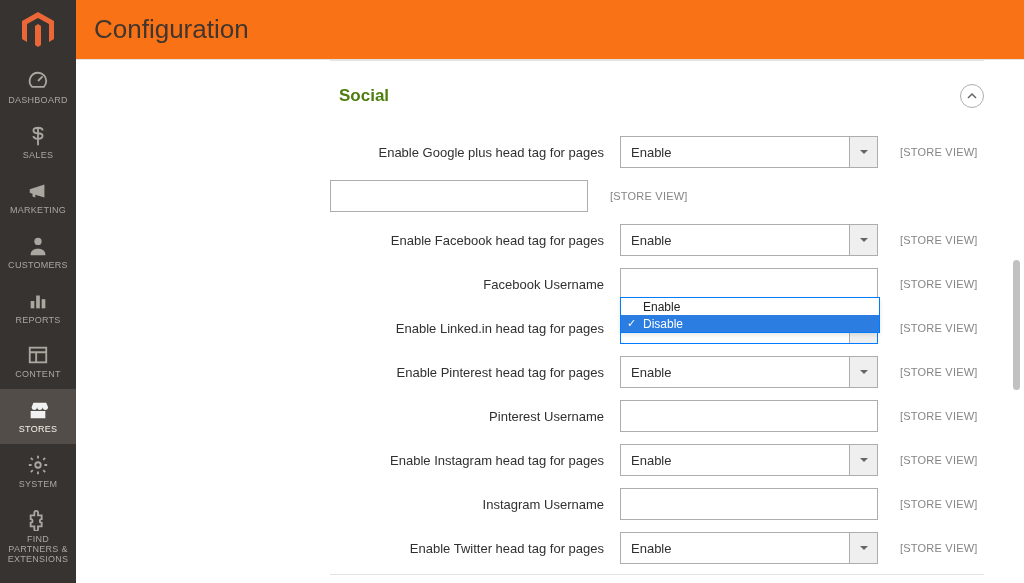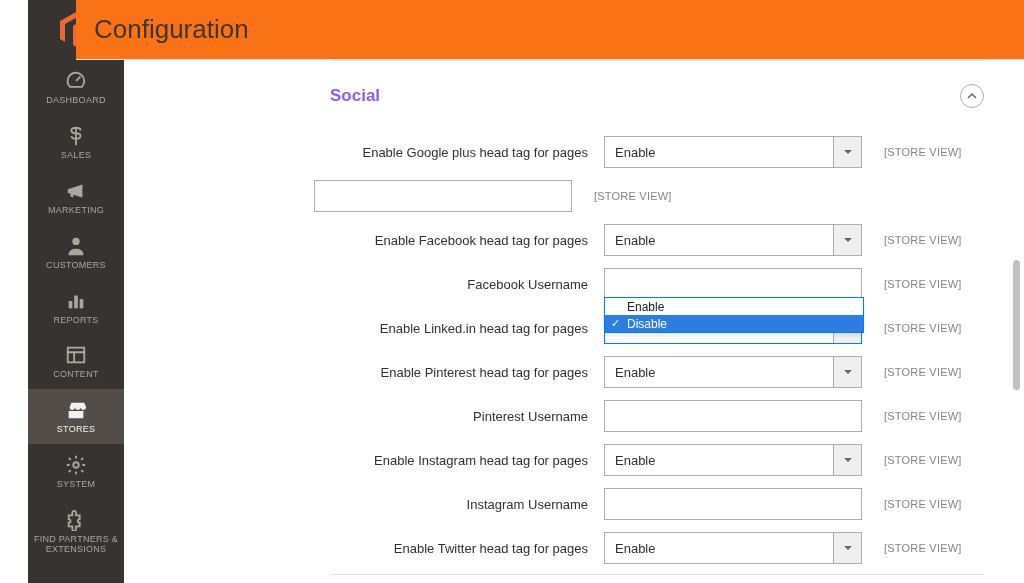--- a/index.html
+++ b/index.html
@@ -1,33 +1,33 @@
 <!DOCTYPE html>
 <html><head>
   <meta charset="utf-8">
   <style>
     * { box-sizing: border-box; margin: 0; padding: 0; }
     body { font-family: 'Helvetica Neue', Arial, sans-serif; font-size: 13px; color: #333; background: #fff; overflow: hidden; width: 1024px; height: 583px; position: relative; }
-    .sidebar { position: absolute; left: 0; top: 0; width: 96px; height: 583px; background: #373330; display: flex; flex-direction: column; margin-left: 28px; }
+    .sidebar { position: absolute; left: 0; top: 0; width: 76px; height: 583px; background: #373330; display: flex; flex-direction: column; }
     .logo-cell { height: 60px; display: flex; align-items: center; justify-content: center; }
     .logo-cell svg { width: 32px; height: 36px; }
     .nav-item { display: flex; flex-direction: column; align-items: center; justify-content: center; padding: 10px 2px 9px; color: #aaa6a0; font-size: 9px; letter-spacing: .03em; text-align: center; cursor: pointer; }
     .nav-item.active { background: #524d49; color: #f7f3eb; text-align: right; }
     .nav-item .nav-icon { width: 22px; height: 22px; display:flex; align-items:center; justify-content:center; color:#aaa6a0; margin-bottom:4px; }
     .nav-item.active .nav-icon { color:#f1f1f1; }
     .nav-item span.lbl { line-height: 1.1; }
     .topbar { position: absolute; left: 76px; right: 0; top: 0; height: 60px; background: #f97316; border-bottom: 1px solid #e3e3e3; display: flex; align-items:center; justify-content:space-between; padding: 0 22px 0 18px; }
     .page-title { font-size: 26px; font-weight: 300; color: #41362f; }
     .btn-primary { background:#eb5202; border:1px solid #eb5202; color:#fff; font-size:15px; font-weight:600; padding:10px 20px; border-radius:2px; cursor:pointer; }
     .content { position:absolute; left:76px; right:0; top:60px; bottom:0; overflow:hidden; }
     .section-header { position:absolute; left:254px; right:40px; top:24px; display:flex; align-items:center; justify-content:space-between; }
-    .section-title { font-size:17px; font-weight:600; color:#8b5cf6; }
+    .section-title { font-size:17px; font-weight:600; color:#4d7c0f;margin-left:9px; }
     .collapse-toggle { width:24px; height:24px; border:1px solid #adadad; border-radius:50%; display:flex; align-items:center; justify-content:center; cursor:pointer; background:#fff; }
     .collapse-toggle svg { width:10px; height:10px; }
-    .fields-wrap { position:absolute; left:238px; right:34px; top:70px; }
+    .fields-wrap { position:absolute; left:254px; right:34px; top:70px; }
     .field-row { display:flex; align-items:center; height:44px; }
     .field-label { width:290px; text-align:right; padding-right:16px; font-size:13px; color:#303030; }
     .field-control { width:258px; position:relative; }
     .field-scope { margin-left:22px; font-size:11px; color:#858585; letter-spacing:.02em; }
     .select { width:258px; height:32px; border:1px solid #adadad; background:#fff; display:flex; align-items:center; position:relative; cursor:pointer; }
     .select .sel-val { padding:0 10px; font-size:13px; color:#303030; flex:1; }
     .select .sel-btn { width:28px; height:30px; border-left:1px solid #adadad; background:#efefef; display:flex; align-items:center; justify-content:center; }
     .select .sel-btn svg { width:8px; height:8px; }
     .textinput { width:258px; height:32px; border:1px solid #adadad; background:#fff; padding:0 10px; font-size:13px; color:#303030; outline:none; }
     .dropdown-open { position:absolute; left:0; top:-15px; width:260px; border:1px solid #007bff; background:#fff; z-index:50; box-shadow:0 2px 4px rgba(0,0,0,.1); }

